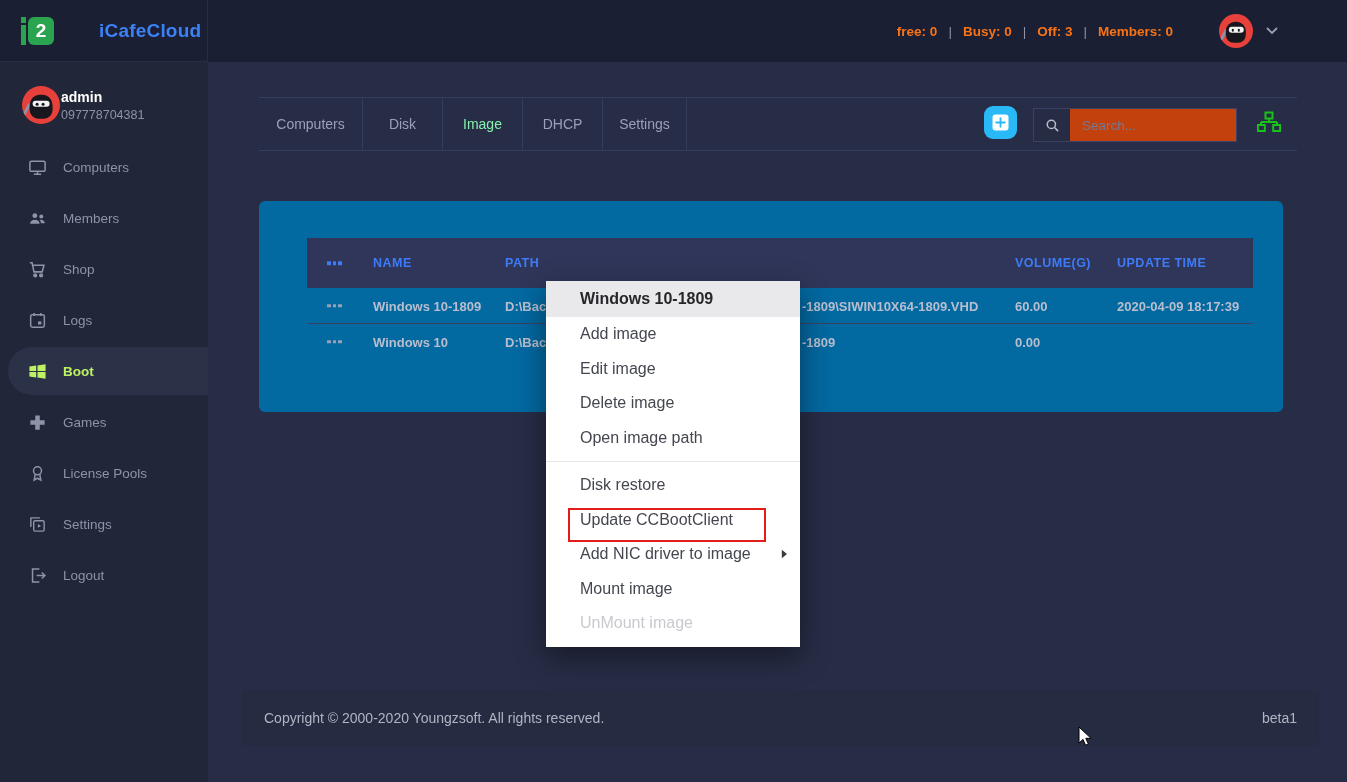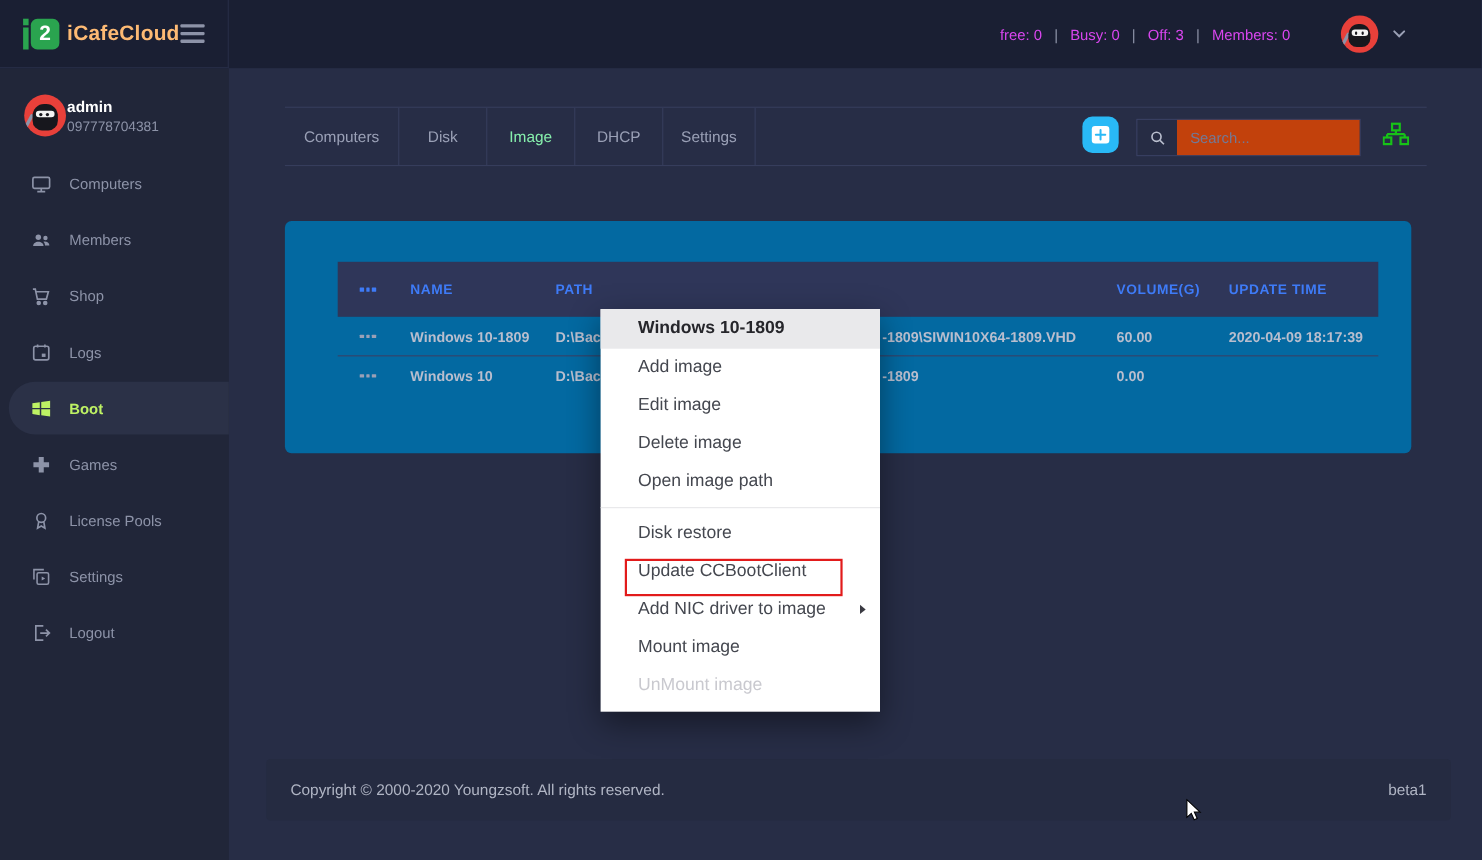--- a/index.html
+++ b/index.html
@@ -21,27 +21,27 @@
   }
   .logo { display:flex; align-items:center; gap:7px; cursor:pointer; }
   .logo-mark { position:relative; width:33px; height:28px; }
   .mark-dot { position:absolute; left:0; top:0; width:5px; height:6px; background:#2aa44f; }
   .mark-bar { position:absolute; left:0; top:8px; width:5px; height:20px; background:#2aa44f; }
   .mark-square {
     position:absolute; left:7px; top:0; width:26px; height:28px; background:#2aa44f;
     border-radius:6px; color:#fff; font-weight:700; font-size:19px;
     display:flex; align-items:center; justify-content:center;
   }
-  .logo-text { color:#fdba74; font-size:19px; font-weight:700; letter-spacing:.2px; }
+  .logo-text { color:#3b82f6; font-size:19px; font-weight:700; letter-spacing:.2px;margin-left:38px; }
   .hamburger { width:22px; display:flex; flex-direction:column; gap:4px; background:none; border:none; cursor:pointer; }
   .hamburger span { height:3px; background:#8d93a8; border-radius:1px; }
 
   .topbar-right { position:absolute; right:69px; top:0; height:62px; display:flex; align-items:center; }
   .stats { display:flex; align-items:center; margin-right:46px; }
-  .stat { color:#d946ef; font-weight:400; font-size:13.5px; }
+  .stat { color:#f97316; font-weight:700; font-size:13.5px; }
   .sep { color:#8d93a8; margin:0 11px; font-weight:400; font-size:13.5px; }
 
   .avatar { width:34px; height:34px; border-radius:50%; background:#e8403a; position:relative; overflow:hidden; flex:none; cursor:pointer; }
   .ninja { position:absolute; left:50%; top:50%; transform:translate(-50%,-44%); width:60%; height:62%; background:#17171d; border-radius:46% 46% 38% 38%; }
   .ninja::before { content:""; position:absolute; left:14%; right:14%; top:26%; height:27%; background:#f3f3f3; border-radius:3px; }
   .ninja::after { content:""; position:absolute; top:33%; left:27%; width:14%; height:14%; background:#17171d; border-radius:50%; box-shadow:6px 0 0 #17171d; }
   .sword { position:absolute; left:9%; top:44%; width:8%; height:36%; background:#8d93a8; transform:rotate(28deg); border-radius:2px; }
   .chevron { margin-left:13px; }
 
   

